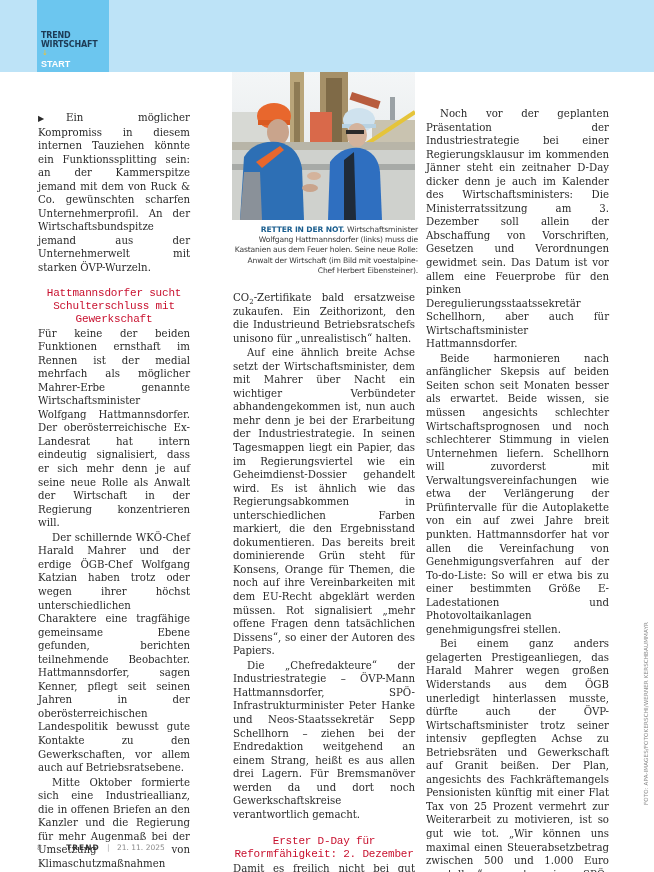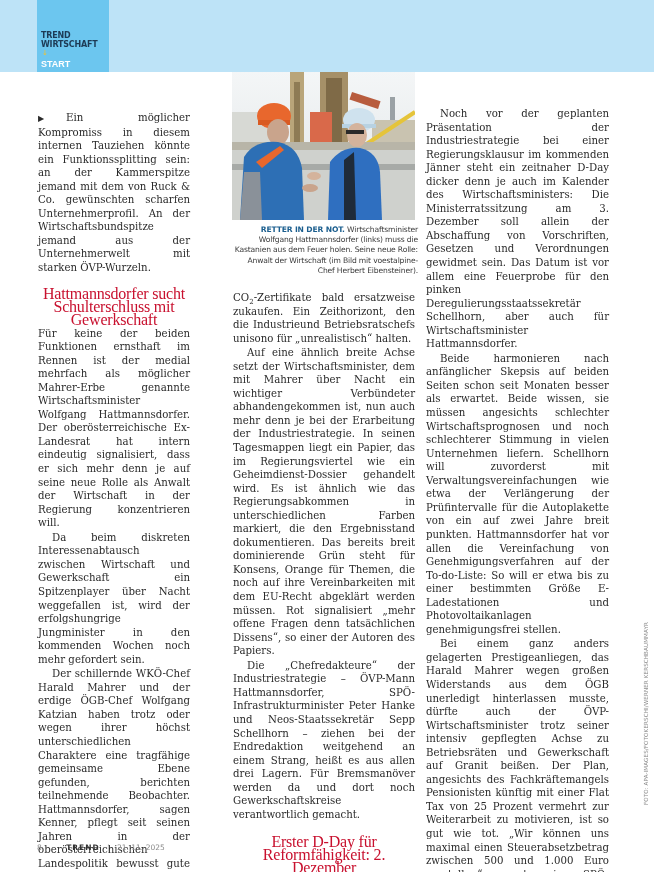--- a/index.html
+++ b/index.html
@@ -12,21 +12,21 @@
   .rubric { position:absolute; left:122px; top:51px; font-family:"DejaVu Sans Mono", monospace; font-size:16px; color:#ffffff; letter-spacing:0.5px; line-height:18px; }
 
   .col { position:absolute; font-size:10.2px; line-height:13.55px; text-align:justify; hyphens:manual; }
   .col p { margin:1px; text-indent:0; }
   .col p.ind { text-indent:14px; }
   .col1 { left:37px; top:110px; width:154px; }
   .col2 { left:232px; top:290px; width:184px; }
   .col3 { left:425px; top:106px; width:185px; }
   .col1 p.first { text-indent:0; }
   .bullet { display:inline-block; width:28px; font-family:"DejaVu Sans", sans-serif; font-size:8px; color:#2a2a2a; text-indent:0; }
-  h3.subhead { margin:8px 0 0 0; font-family:Liberation Serif, serif; font-weight:normal; font-size:16px; line-height:13px; color:#c8102e; text-align:center; letter-spacing:-0.2px; }
+  h3.subhead { margin:8px 0 0 0; font-family:Liberation Mono, monospace; font-weight:normal; font-size:11px; line-height:13px; color:#c8102e; text-align:center; letter-spacing:-0.2px; }
   .col1 h3.subhead { margin-top:12px; }
   .col2 h3.subhead { margin-top:14px; }
   sub { font-size:7px; line-height:0; }
 
   .photo { position:absolute; left:232px; top:72px; width:183px; height:148px; overflow:hidden; background:#e8ecef; }
   .caption { position:absolute; left:232px; top:225px; width:186px; font-family:"DejaVu Sans", sans-serif; font-size:7.6px; line-height:10.2px; color:#3a3a3a; letter-spacing:-0.15px;text-align:right; }
   .caption .lead { color:#1b5e8e; font-weight:bold; }
 
   .credit { position:absolute; left:643px; top:805px; transform-origin:0 0; transform:rotate(-90deg); white-space:nowrap; font-family:"DejaVu Sans", sans-serif; font-size:5.6px; color:#8a8a8a; letter-spacing:0.1px; }
 
@@ -46,21 +46,20 @@
     </div>
     <div class="arrow">↓</div>
     <div class="start">START</div>
   </div>
 </div>
 
 <div class="col col1">
   <p class="first"><span class="bullet">▶</span><span>Ein möglicher Kompromiss in diesem internen Tauziehen könnte ein Funktionssplitting sein: an der Kammerspitze jemand mit dem von Ruck &amp; Co. gewünschten scharfen Unternehmerprofil. An der Wirtschaftsbundspitze jemand aus der Unternehmerwelt mit starken ÖVP-Wurzeln.</span></p>
   <h3 class="subhead">Hattmannsdorfer sucht Schulterschluss mit Gewerkschaft</h3>
   <p>Für keine der beiden Funktionen ernsthaft im Rennen ist der medial mehrfach als möglicher Mahrer-Erbe genannte Wirtschaftsminister Wolfgang Hattmannsdorfer. Der oberösterreichische Ex-Landesrat hat intern eindeutig signalisiert, dass er sich mehr denn je auf seine neue Rolle als Anwalt der Wirtschaft in der Regierung konzentrieren will.</p>
-  <p class="ind">Da beim diskreten Interessenabtausch zwischen Wirtschaft und Gewerkschaft ein Spitzenplayer über Nacht weggefallen ist, wird der erfolgshungrige Jungminister in den kommenden Wochen noch mehr gefordert sein.</p>
   <p class="ind">Der schillernde WKÖ-Chef Harald Mahrer und der erdige ÖGB-Chef Wolfgang Katzian haben trotz oder wegen ihrer höchst unterschiedlichen Charaktere eine tragfähige gemeinsame Ebene gefunden, berichten teilnehmende Beobachter. Hattmannsdorfer, sagen Kenner, pflegt seit seinen Jahren in der oberösterreichischen Landespolitik bewusst gute Kontakte zu den Gewerkschaften, vor allem auch auf Betriebsratsebene.</p>
   <p class="ind"><span>Mitte Oktober formierte sich eine Industrieallianz, die in offenen Briefen an den Kanzler und die Regierung für mehr Augenmaß bei der Umsetzung von Klimaschutzmaßnahmen mobil machte, um die Wettbewerbsfähigkeit der heimischen Betriebe zu sichern. Unterzeichnet waren die Briefe sowohl von den Firmenals auch von den Betriebsratschefs von Topunternehmen wie voestalpine, AMAG, RHI, Wienerberger, Sappi, Zellstoff Pöls und anderen mehr. Hauptanliegen der „Plattform Energieintensive Industrie“ und „Industrieallianz“: Die Regierung muss auf EU-Ebene Druck für eine Verlängerung der CO</span></p>
 </div>
 
 <div class="photo">
   <svg width="183" height="148" viewBox="0 0 183 148">
     <defs>
       <linearGradient id="sky" x1="0" y1="0" x2="0" y2="1">
         <stop offset="0" stop-color="#f4f6f7"></stop>
           <stop offset="1" stop-color="#dfe4e6"></stop>

